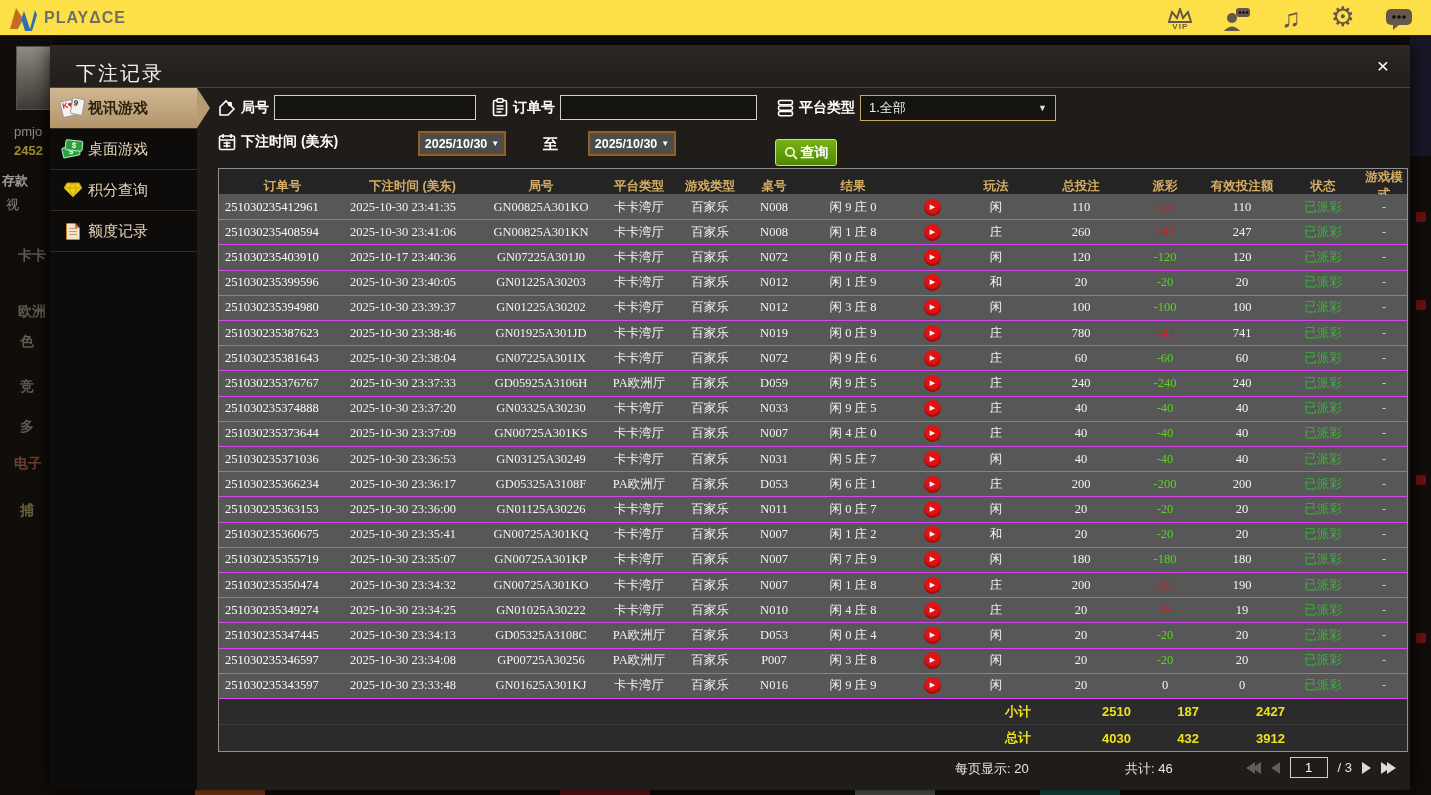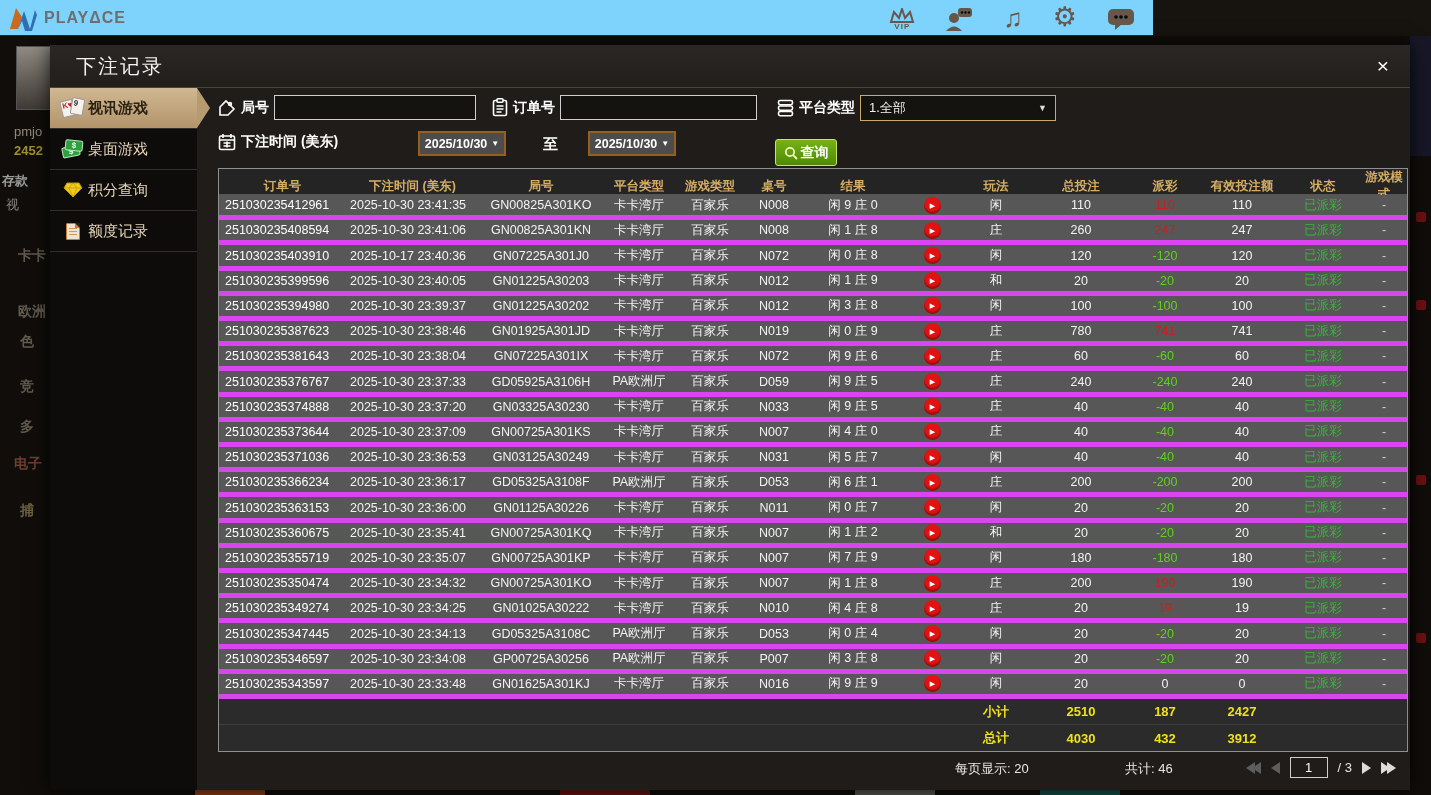--- a/index.html
+++ b/index.html
@@ -1,21 +1,21 @@
 <!DOCTYPE html>
 <html><head>
 <meta charset="utf-8">
 <style>
   * { margin:0; padding:0; box-sizing:border-box; }
   html,body { width:1431px; height:795px; overflow:hidden; background:#141210;
     font-family:"Liberation Sans","DejaVu Sans",sans-serif; }
   .stage { position:relative; width:1431px; height:795px; background:#17140f; }
 
   
-  .topbar { position:absolute; left:0; top:0; width:1153px; height:36px; background:#7dd3fc;
+  .topbar { position:absolute; left:0; top:0; width:1431px; height:36px; background:#fde047;
     border-bottom:1px solid #2a2118; display:flex; align-items:center; z-index:30; }
   .brand { display:flex; align-items:center; margin-left:8px; }
   .brand-mark { width:30px; height:26px; position:relative; margin-right:6px; }
   .brand-text { color:#6e6e6e; font-weight:bold; font-size:16px; letter-spacing:1px; }
   .topbar-icons { margin-left:auto; display:flex; align-items:flex-end; gap:30px; margin-right:18px; }
   .tb-icon { color:#65574a; fill:#65574a; font-size:22px; line-height:1; text-align:center; }
   .vip-wrap { display:flex; flex-direction:column; align-items:center; color:#65574a; }
   .vip-wrap .vip-txt { font-size:8px; font-weight:bold; letter-spacing:1px; margin-top:-2px; }
 
   
@@ -31,21 +31,21 @@
   .bg-side-label { color:#8d8070; font-size:14px; font-weight:bold; }
   .bg-right-top { left:1410px; top:36px; width:21px; height:120px; background:#222138; }
   .bg-red-dot { width:10px; height:10px; background:#a01818; border-radius:2px; }
   .bg-strip { top:790px; height:5px; }
 
   
   .modal { position:absolute; left:50px; top:45px; width:1360px; height:745px;
     background:#1f1c19; z-index:10; box-shadow:0 0 18px rgba(0,0,0,.8); }
   .modal-title-bar { position:absolute; left:0; top:0; width:100%; height:43px;
     background:linear-gradient(180deg,#2b2724,#211e1b); border-bottom:1px solid #4a453f;
-    display:flex; align-items:center; }
+    display:flex; align-items:flex-end; }
   .modal-title { color:#f2f2f2; font-size:20px; margin-left:26px; letter-spacing:2px; }
   .modal-close { position:absolute; right:14px; top:8px; width:26px; height:26px; color:#fff;
     font-size:21px; text-align:center; line-height:26px; cursor:pointer; }
 
   
   .sidebar { position:absolute; left:0; top:43px; width:147px; height:702px; background:#0d0c0b; }
   .side-item { position:relative; height:41px; display:flex; align-items:center;
     border-bottom:1px solid #332e28; color:#e8d7ba; font-size:15px; cursor:pointer; }
   .side-item .lbl { margin-left:0; }
   .side-item.active { background:linear-gradient(180deg,#d0b892 0%,#b2946a 100%); color:#2c2212; font-weight:bold; }
@@ -95,37 +95,37 @@
   .f-ic { fill:none; stroke:#fff; stroke-width:1.6; }
 
   
   .table-wrap { position:absolute; left:168px; top:123px; width:1190px; height:584px;
     border:1px solid #8f8f8f; background:#202020; display:flex; flex-direction:column; }
   .tgrid { display:grid; grid-template-columns:127px 133px 124px 72px 70px 58px 100px 58px 70px 100px 68px 86px 76px 1fr;
     align-items:center; }
   .thead { height:26px; flex:0 0 26px; background:#242424; color:#d5ae64; font-size:12.5px;
     font-weight:bold; border-bottom:1px solid #555; }
   .thead > div { text-align:center; }
-  .trow { flex:1 1 auto; background:#575757; border-bottom:5px solid #d946ef; color:#f3f3f3;
-    font-size:12.5px; }
+  .trow { flex:1 1 auto; background:#575757; border-bottom:1px solid #d946ef; color:#f3f3f3;
+    font-size:12.5px;font-family:Liberation Serif, serif; }
   .trow > div { text-align:center; white-space:nowrap; overflow:hidden; }
   .cell-id { text-align:left !important; padding-left:6px; color:#fdfdfd; }
   .cell-time { text-align:left !important; padding-left:4px; }
   .play-btn { width:17px; height:17px; border-radius:50%; background:#e31212; margin:0 auto;
     display:flex; align-items:center; justify-content:center; cursor:pointer;
     box-shadow:inset 0 -2px 2px rgba(0,0,0,.35); }
   .play-btn span { color:#fff; font-size:7px; line-height:1; margin-left:1px; }
   .pay.pos { color:#c42222; }
   .pay.neg { color:#5cd41c; }
   .pay.zero { color:#f3f3f3; }
   .status-paid { color:#35b935; }
   .mode-dash { color:#cfcfcf; }
   .sumrow { flex:0 0 26px; background:#2b2b2b; border-bottom:1px solid #3c3c3c;
     color:#efe11c; font-weight:bold; font-size:13px; }
-  .sumrow > div { text-align:center; }
+  .sumrow > div { text-align:right; }
 
   
   .pg-bar { position:absolute; left:0; bottom:8px; width:100%; height:28px; color:#e6e6e6;
     font-size:13px; }
   .pg-per { position:absolute; left:905px; top:6px; }
   .pg-total { position:absolute; left:1075px; top:6px; }
   .pager { position:absolute; right:14px; top:3px; display:flex; align-items:center; gap:10px; }
   .tri { width:0; height:0; border-top:6px solid transparent; border-bottom:6px solid transparent; display:inline-block; }
   .tri-l { border-right:9px solid currentColor; }
   .tri-r { border-left:9px solid currentColor; }

